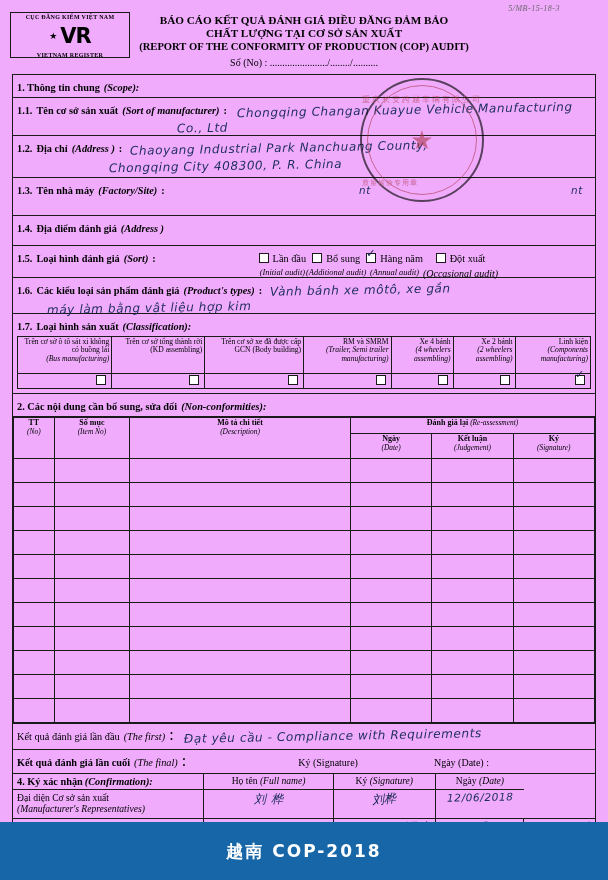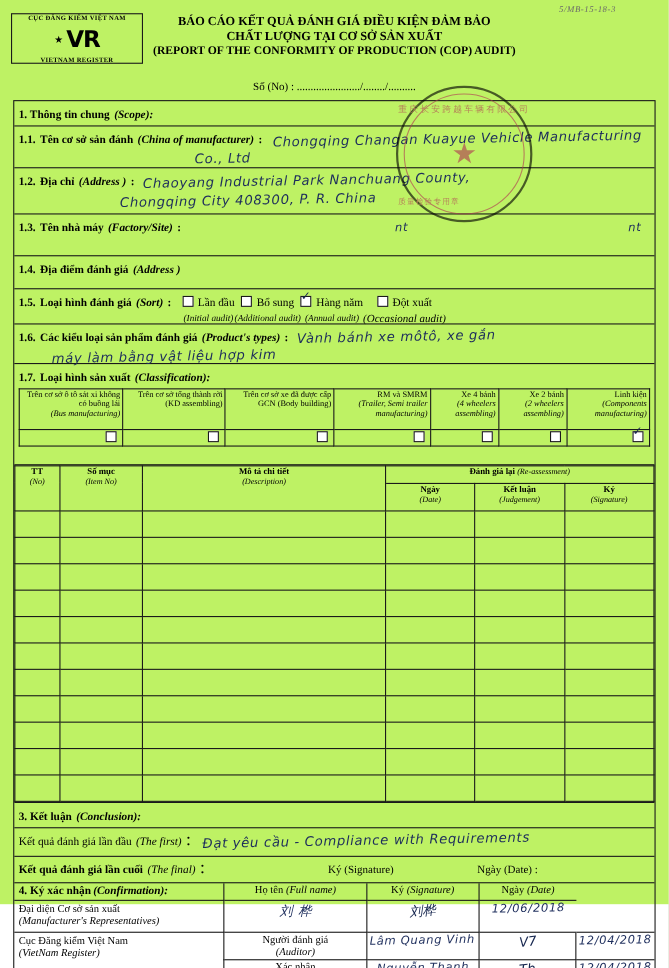--- a/index.html
+++ b/index.html
@@ -10,41 +10,41 @@
     overflow:hidden;
   }
   .page{
     position:relative;
     width:608px;height:880px;
     background:#ffffff;
     box-sizing:border-box;
   }
   .scan{
     position:absolute;left:0;top:0;width:608px;height:822px;
-    background:#bef264;
+    background:#f0abfc;
     padding:4px 8px 0 8px;
     box-sizing:border-box;
   }
   .topcode{
     text-align:right;
     font-size:8px;
     color:#6a6a6a;
     font-style:italic;
     letter-spacing:.5px;
     height:10px;
     margin-right:40px;
   }
   .hdr{
     text-align:center;
     line-height:1.18;
   }
   .hdr .l1{font-size:11.2px;font-weight:bold;}
   .hdr .l2{font-size:11.2px;font-weight:bold;}
   .hdr .l3{font-size:10.6px;font-weight:bold;margin-top:1px;}
-  .hdr .l4{font-size:10px;margin-top:20px;}
+  .hdr .l4{font-size:10px;margin-top:3px;}
   .frame{
     margin:5px 4px 0 4px;
     border:1.3px solid #1a1a1a;
     box-sizing:border-box;
   }
   .row{
     border-bottom:1px solid #1a1a1a;
     box-sizing:border-box;
     position:relative;
   }
@@ -151,37 +151,37 @@
     <div class="logo">
       <div class="arc">CỤC ĐĂNG KIỂM VIỆT NAM</div>
       <div class="lwrap">
         <span class="star">★</span>
         <span class="vr">VR</span>
       </div>
       <div class="arc2">VIETNAM REGISTER</div>
     </div>
 
     <div class="hdr">
-      <div class="l1">BÁO CÁO KẾT QUẢ ĐÁNH GIÁ ĐIỀU KIỆN ĐẢM BẢO</div>
+      <div class="l1">BÁO CÁO KẾT QUẢ ĐÁNH GIÁ ĐIỀU ĐĂNG ĐẢM BẢO</div>
       <div class="l2">CHẤT LƯỢNG TẠI CƠ SỞ SẢN XUẤT</div>
       <div class="l3">(REPORT OF THE CONFORMITY OF PRODUCTION (COP) AUDIT)</div>
       <div class="l4">Số (No) : ......................./......../..........</div>
     </div>
 
     <div class="frame">
 
       <div class="row pad">
         <span class="lbl">1.  Thông tin chung</span>
         <span class="lbl ital">(Scope):</span>
       </div>
 
       <div class="row pad" style="height:38px">
         <span class="lbl">1.1.</span>
-        <span class="lbl">Tên cơ sở sản đánh</span>
-        <span class="lbl ital">(China of manufacturer)</span>
+        <span class="lbl">Tên cơ sở sản xuất</span>
+        <span class="lbl ital">(Sort of manufacturer)</span>
         <span class="lbl">:</span>
         <span class="hand" style="margin-left:6px">Chongqing Changan Kuayue Vehicle Manufacturing</span>
         <div class="hand" style="margin-left:160px">Co., Ltd</div>
       </div>
 
       <div class="row pad" style="height:42px">
         <span class="lbl">1.2.</span>
         <span class="lbl">Địa chỉ</span>
         <span class="lbl ital">(Address )</span>
         <span class="lbl">:</span>
@@ -206,21 +206,21 @@
       </div>
 
       <div class="row pad" style="height:32px">
         <div style="display:flex;align-items:flex-start;">
           <div style="white-space:nowrap">
             <span class="lbl">1.5.</span>
             <span class="lbl">Loại hình đánh giá</span>
             <span class="lbl ital">(Sort)</span>
             <span class="lbl">:</span>
           </div>
-          <div style="flex:1;display:flex;justify-content:flex-start;margin-left:10px;">
+          <div style="flex:1;display:flex;justify-content:center;margin-left:10px;">
             <div style="text-align:center">
               <div><span class="cb"></span><span class="lbl" style="font-weight:normal">Lần đầu</span></div>
               <div class="ital" style="font-size:8.4px;margin-top:2px">(Initial audit)</div>
             </div>
             <div style="text-align:center">
               <div><span class="cb"></span><span class="lbl" style="font-weight:normal">Bổ sung</span></div>
               <div class="ital" style="font-size:8.4px;margin-top:2px">(Additional audit)</div>
             </div>
             <div style="text-align:center">
               <div><span class="cb checked"></span><span class="lbl" style="font-weight:normal">Hàng năm</span></div>
@@ -236,21 +236,21 @@
 
       <div class="row pad" style="height:36px">
         <span class="lbl">1.6.</span>
         <span class="lbl">Các kiểu loại sản phẩm đánh giá</span>
         <span class="lbl ital">(Product's types)</span>
         <span class="lbl">:</span>
         <span class="hand" style="margin-left:4px">Vành bánh xe môtô, xe gắn</span>
         <div class="hand" style="margin-left:30px;margin-top:1px">máy làm bằng vật liệu hợp kim</div>
       </div>
 
-      <div class="row pad" style="padding-bottom:16px">
+      <div class="row pad" style="padding-bottom:4px">
         <div style="margin-bottom:2px">
           <span class="lbl">1.7.</span>
           <span class="lbl">Loại hình sản xuất</span>
           <span class="lbl ital">(Classification):</span>
         </div>
         <table class="clsTbl">
           <tbody>
               <tr>
             <td><span class="t">Trên cơ sở ô tô sát xi không có buồng lái</span><br><span class="en">(Bus manufacturing)</span></td>
             <td><span class="t">Trên cơ sở tổng thành rời (KD assembling)</span></td>
@@ -266,20 +266,24 @@
             <td class="cbcell"><span class="cb"></span></td>
             <td class="cbcell"><span class="cb"></span></td>
             <td class="cbcell"><span class="cb"></span></td>
             <td class="cbcell"><span class="cb"></span></td>
             <td class="cbcell"><span class="cb checked"></span></td>
           </tr>
         </tbody>
           </table>
       </div>
 
+      <div class="row pad">
+        <span class="lbl">2.  Các nội dung cần bổ sung, sửa đổi</span>
+        <span class="lbl ital">(Non-conformities):</span>
+      </div>
 
       <div class="row" style="border-bottom:1px solid #1a1a1a">
         <table class="ncTbl">
           <tbody>
               <tr>
             <td class="hd" rowspan="2" style="width:7%;height:34px">
               <span>TT</span><br>
               <span class="en">(No)</span>
             </td>
             <td class="hd" rowspan="2" style="width:13%">
@@ -396,24 +400,20 @@
                 <td style="width: 13%;">&nbsp;</td>
                 <td style="width: 38%;">&nbsp;</td>
                 <td style="width: 14%;">&nbsp;</td>
                 <td style="width: 14%;">&nbsp;</td>
                 <td style="width: 14%;">&nbsp;</td>
               </tr>
             </tbody>
         </table>
       </div>
 
-      <div class="row pad">
-        <span class="lbl">3.  Kết luận</span>
-        <span class="lbl ital">(Conclusion):</span>
-      </div>
 
       <div class="row pad" style="height:26px">
         <span class="lbl" style="font-weight:normal">Kết quả đánh giá lần đầu</span>
         <span class="ital" style="font-size:10.3px">(The first)</span>
         <span>:</span>
         <span class="hand" style="margin-left:6px">Đạt yêu cầu  -  Compliance with Requirements</span>
       </div>
 
       <div class="row pad" style="height:24px">
         <span class="lbl" style="font-weight:bold">Kết quả đánh giá lần cuối</span>
@@ -487,14 +487,17 @@
 
     <div class="stamp">
       <div class="ring"></div>
       <div class="txt">重庆长安跨越车辆有限公司</div>
       <div class="st">★</div>
       <div class="txt2">质量检验专用章</div>
     </div>
 
   </div>
 
+  <div class="banner">
+    <span>越南 COP-2018</span>
+  </div>
 
 </div>
 
 </body></html>

